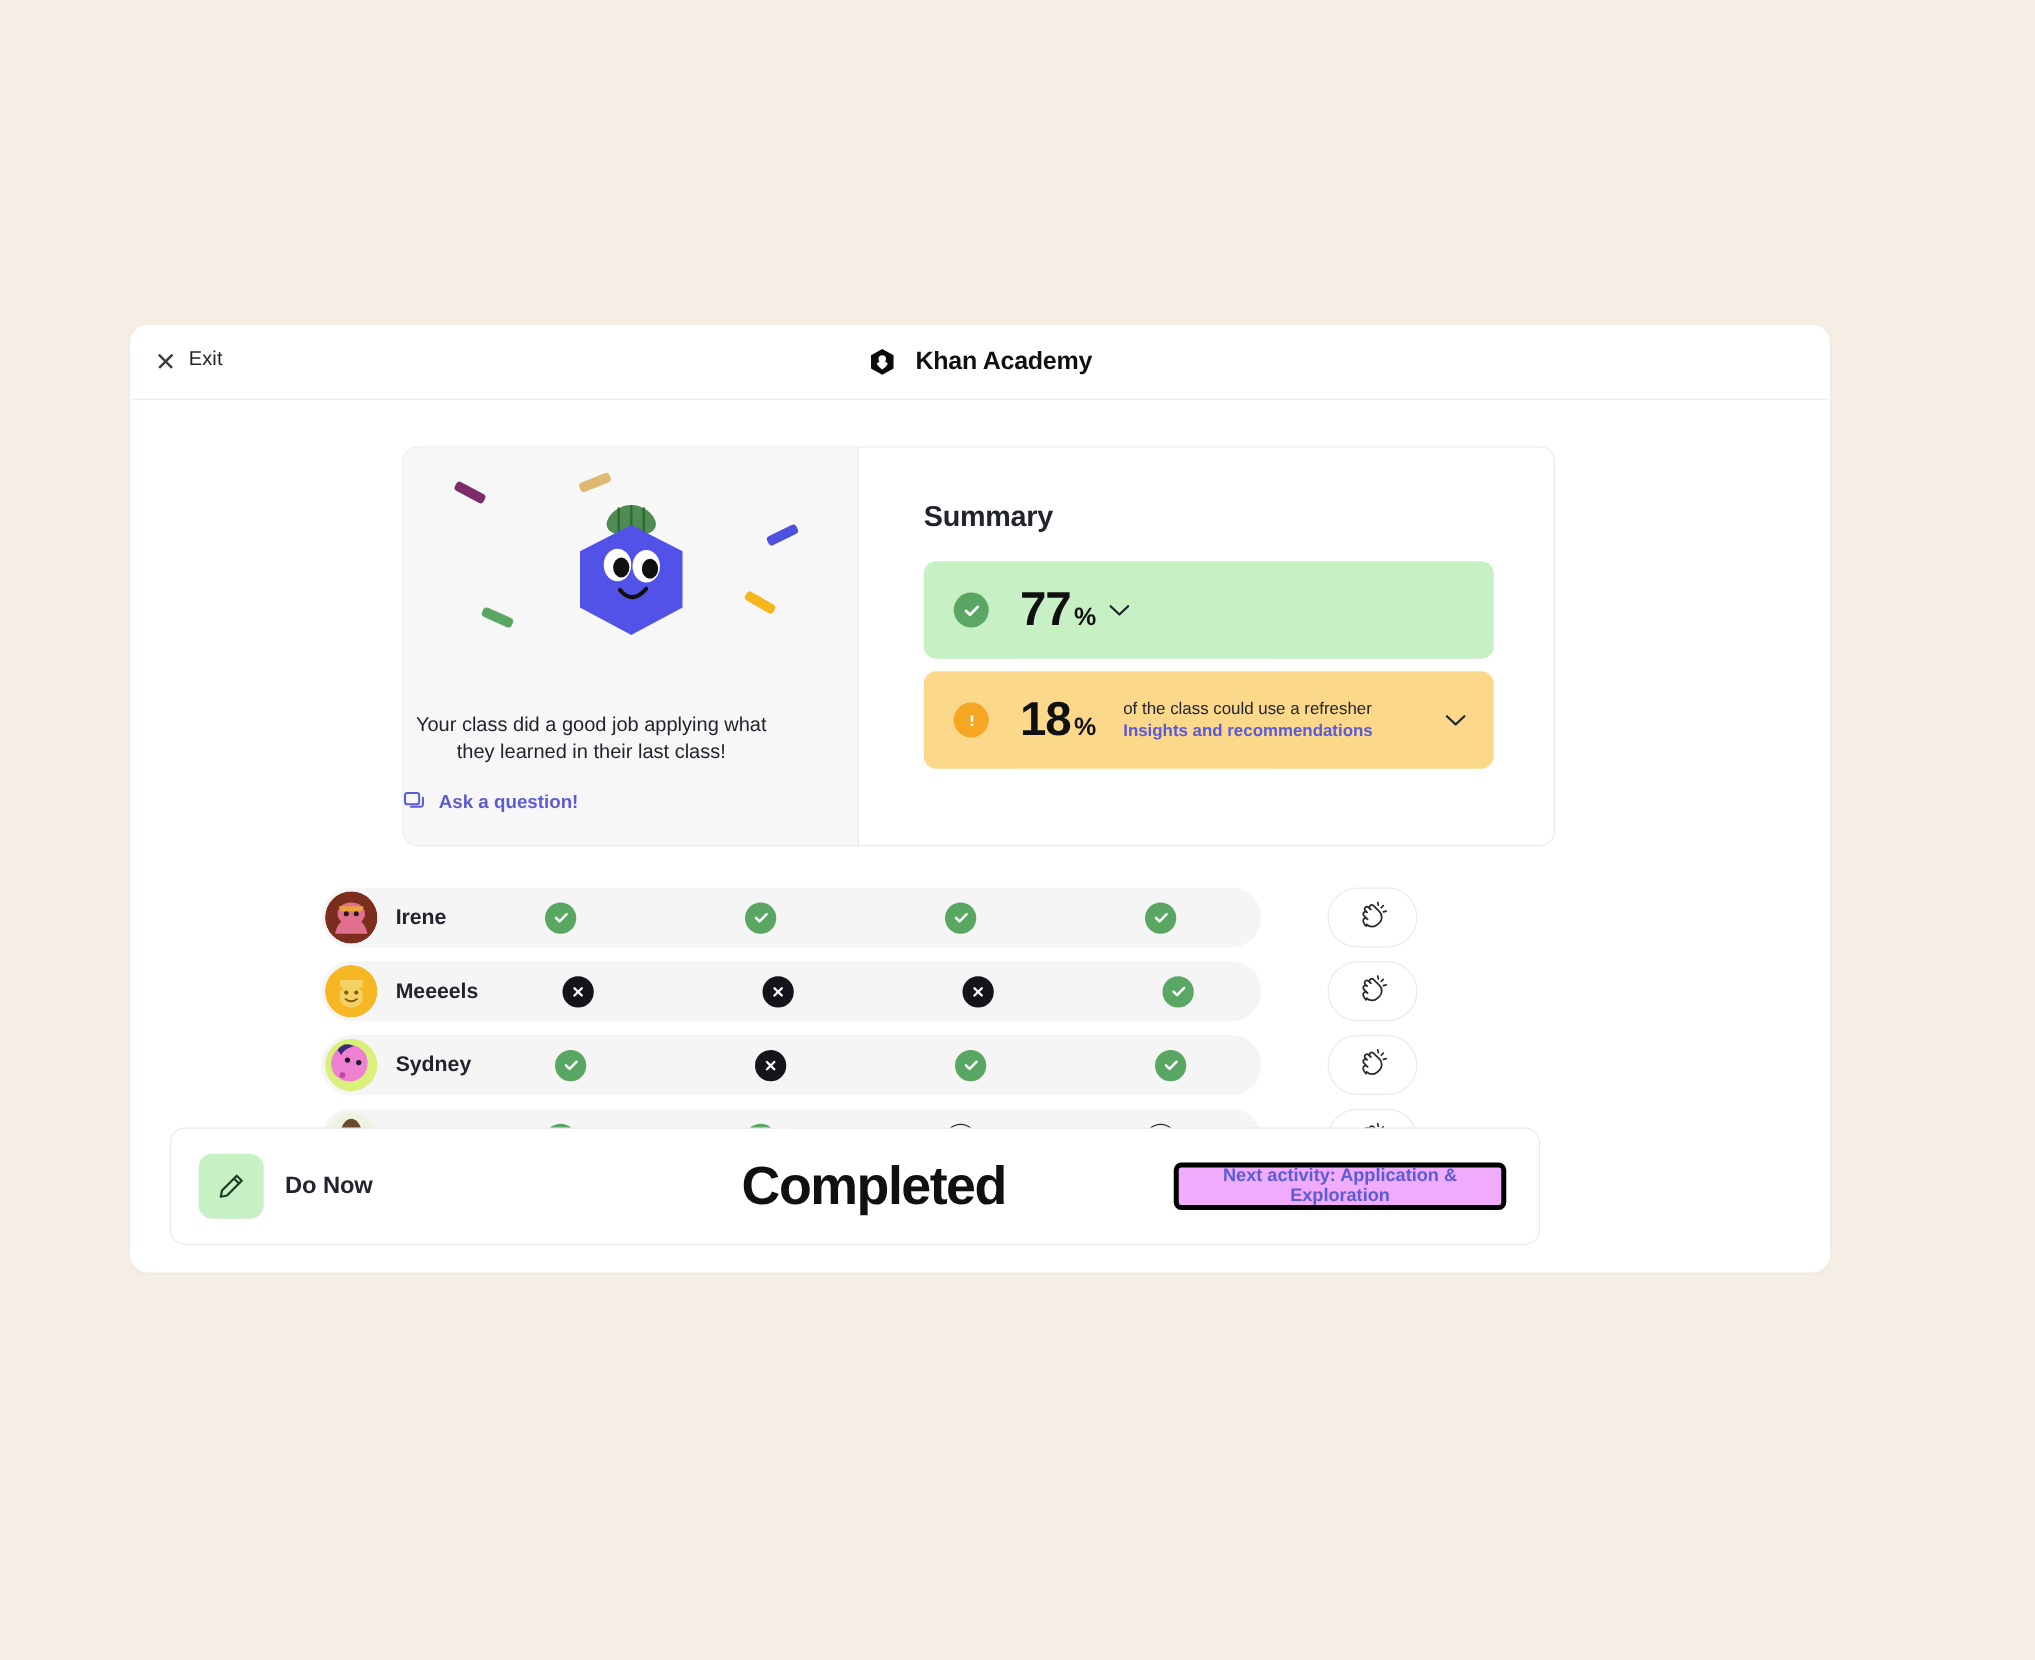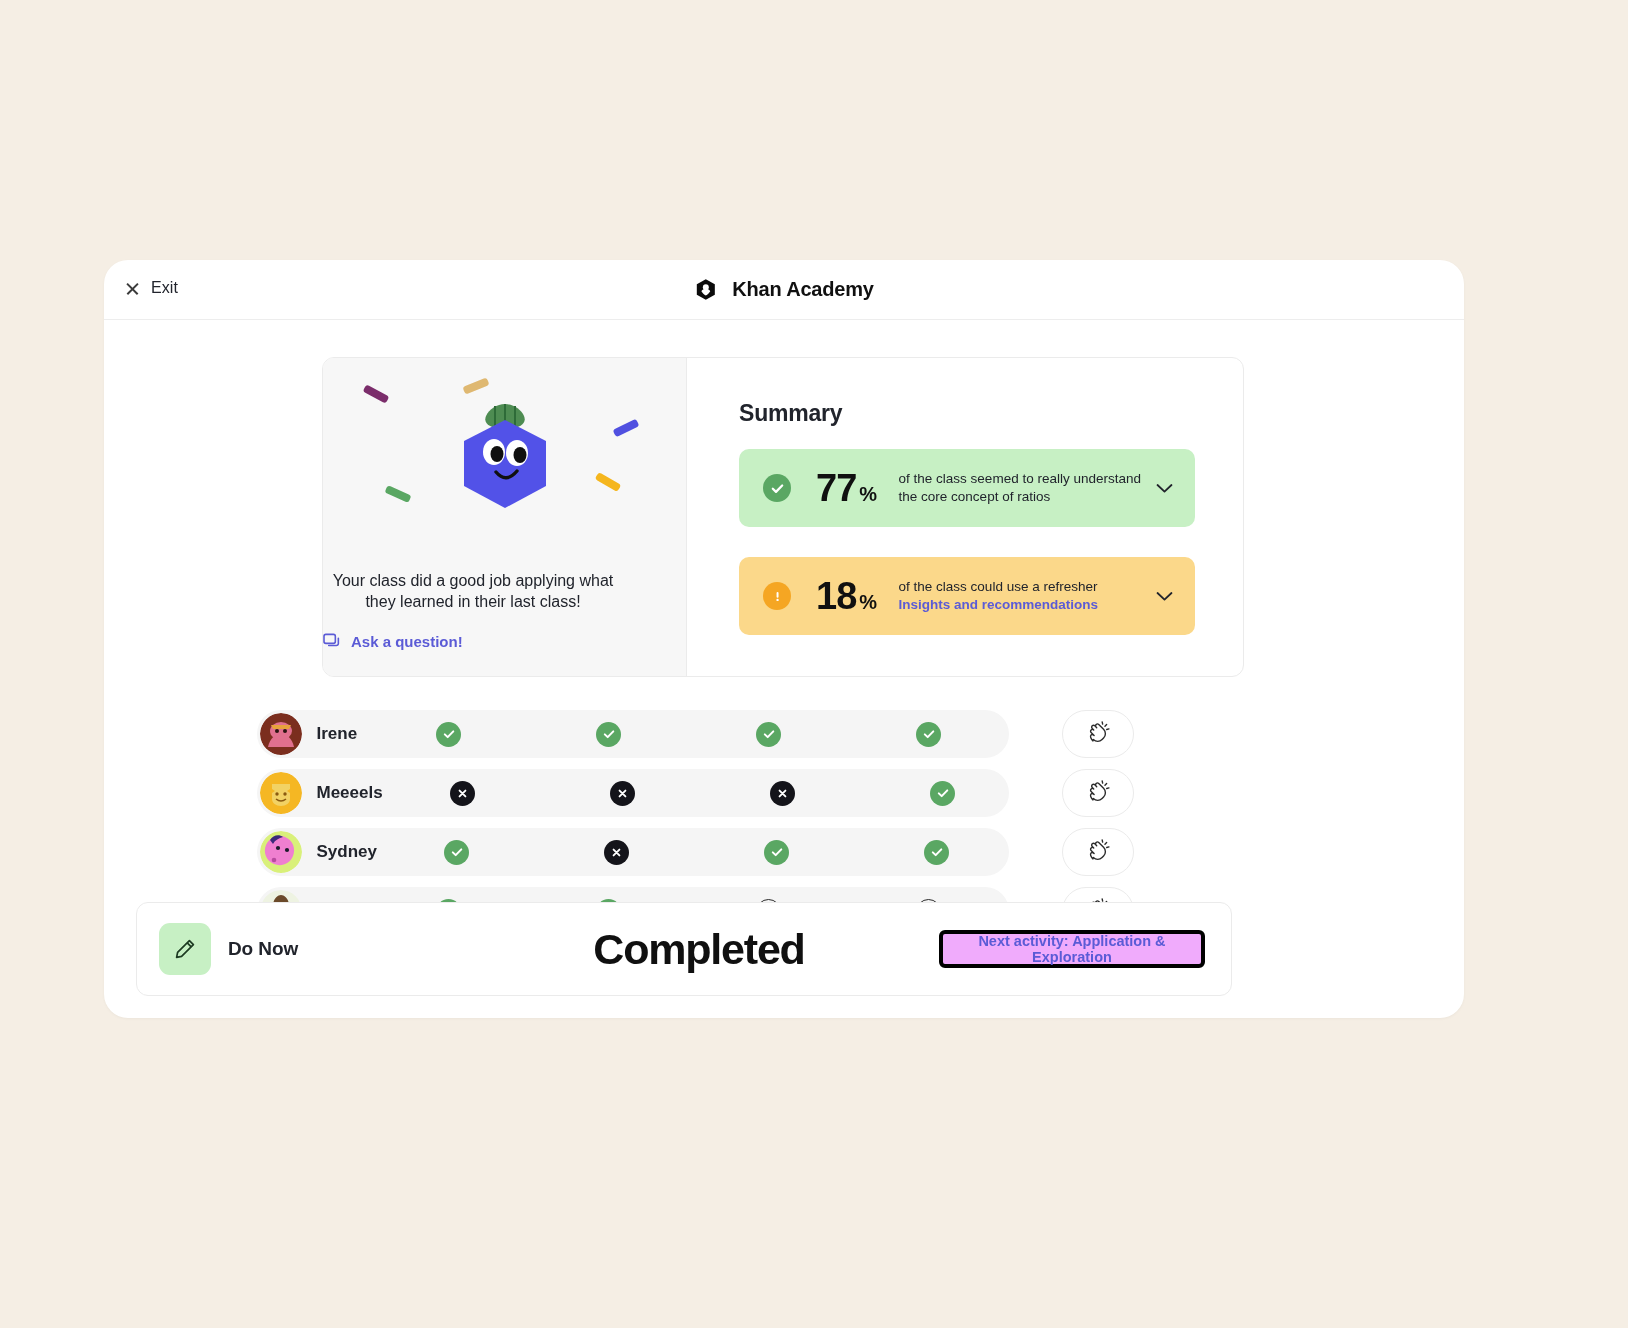--- a/index.html
+++ b/index.html
@@ -13,21 +13,21 @@
   }
 
   
   .app-window {
     position: absolute;
     left: 104px;
     top: 260px;
     width: 1360px;
     height: 758px;
     background: #ffffff;
-    border-radius: 24px;
+    border-radius: 14px;
     overflow: hidden;
     box-shadow: 0 1px 3px rgba(0,0,0,0.04);
   }
 
   
   .topbar {
     position: relative;
     height: 60px;
     border-bottom: 1px solid #ededed;
   }
@@ -145,21 +145,21 @@
   .stat-row {
     margin-top: 22px;
     height: 78px;
     border-radius: 10px;
     display: flex;
     align-items: center;
     padding: 0 22px 0 24px;
     cursor: pointer;
   }
   .stat-row.good   { background: #c7f0c4; }
-  .stat-row.warn   { background: #fbd88a; margin-top: 30px; }
+  .stat-row.warn   { background: #fbd88a; margin-top: 10px; }
 
   .stat-badge {
     width: 28px; height: 28px;
     border-radius: 50%;
     flex: 0 0 28px;
     display: flex; align-items: center; justify-content: center;
   }
   .stat-badge.good { background: #5aa763; }
   .stat-badge.warn { background: #f5a623; }
   .stat-badge svg { display: block; }
@@ -373,23 +373,20 @@
       <div class="stat-row good">
         <span class="stat-badge good">
           <svg width="15" height="15" viewBox="0 0 16 16">
               <path d="M3 8.3 L6.4 11.6 L13 4.8" fill="none" stroke="#ffffff" stroke-width="2.4" stroke-linecap="round" stroke-linejoin="round"></path>
             </svg>
         </span>
         <span class="stat-number">
           <span>77</span>
             <span class="stat-pct">%</span>
         </span>
-        <span class="stat-text">
-          <span>of the class seemed to really understand the core concept of ratios</span>
-        </span>
         <svg class="chev" viewBox="0 0 18 11">
           <path d="M1.6 1.8 L9 8.8 L16.4 1.8" fill="none" stroke="#21242c" stroke-width="1.9" stroke-linecap="round" stroke-linejoin="round"></path>
         </svg>
       </div>
 
       <div class="stat-row warn">
         <span class="stat-badge warn">
           <svg width="15" height="15" viewBox="0 0 16 16">
               <rect x="7" y="3.2" width="2.1" height="6" rx="1" fill="#ffffff"></rect>
               <circle cx="8.05" cy="11.6" r="1.25" fill="#ffffff"></circle>

